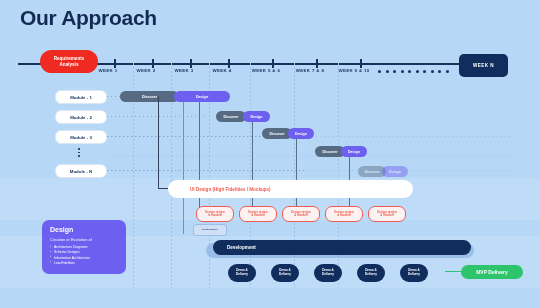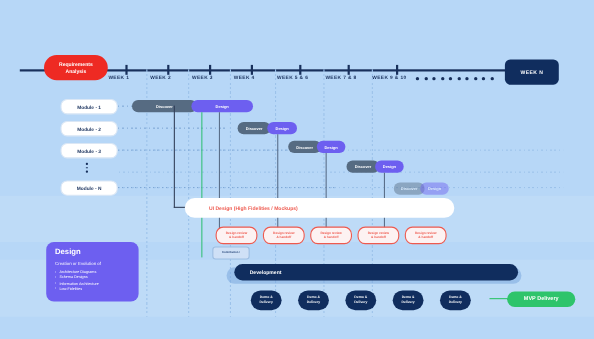--- a/index.html
+++ b/index.html
@@ -130,20 +130,21 @@
   .band{position:absolute;left:0;right:0;background:rgba(255,255,255,.10);}
 </style>
 </head>
 <body>
 
 <div id="stage">
 
   <div class="band" style="top:178px;height:42px;"></div>
   <div class="band" style="top:236px;height:52px;"></div>
 
+  <div class="title">Our Approach</div>
 
   <div>
     <div class="axis-line"></div>
     <div class="tick" style="left:114px;"></div>
     <div class="tick" style="left:152px;"></div>
     <div class="tick" style="left:190px;"></div>
     <div class="tick" style="left:228px;"></div>
     <div class="tick" style="left:272px;"></div>
     <div class="tick" style="left:316px;"></div>
     <div class="tick" style="left:360px;"></div>

